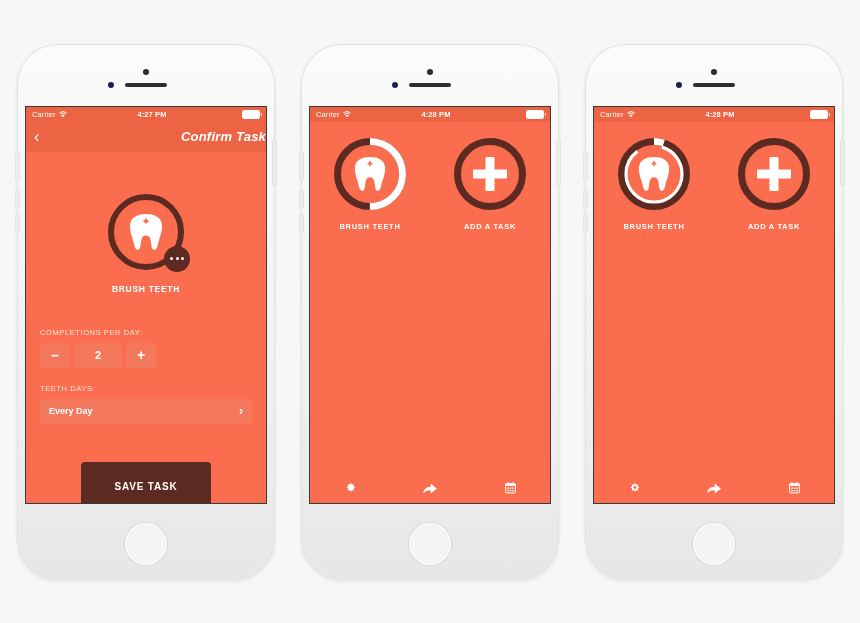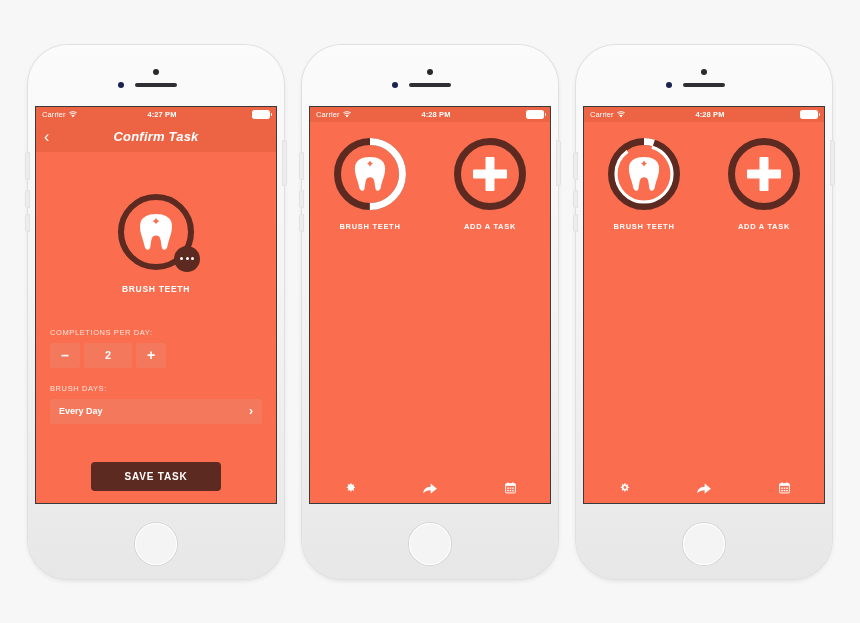--- a/index.html
+++ b/index.html
@@ -13,21 +13,21 @@
     overflow: hidden;
     font-family: "Liberation Sans", sans-serif;
     position: relative;
   }
   .stage {
     position: absolute;
     inset: 0;
     display: flex;
     justify-content: center;
     align-items: center;
-    gap: 18px;
+    gap: 28px;
   }
 
   
   .phone {
     position: relative;
     width: 256px;
     height: 534px;
     border-radius: 40px;
     background: linear-gradient(180deg, #fbfbfb 0%, #f2f2f2 55%, #e7e7e7 100%);
     box-shadow:
@@ -153,21 +153,21 @@
   .nav-back {
     position: absolute;
     left: 8px;
     color: #ffffff;
     font-size: 16px;
     line-height: 1;
     font-weight: 300;
   }
   .nav-title {
     flex: 1;
-    text-align: center;
+    text-align: right;
     color: #ffffff;
     font-size: 13px;
     font-weight: bold;
     font-style: italic;
     letter-spacing: 0.2px;
   }
 
   
   .hero {
     padding-top: 42px;
@@ -274,21 +274,21 @@
     margin-top: 38px;
     display: flex;
     justify-content: center;
   }
   .save-btn {
     background: #5c2a20;
     color: #ffffff;
     font-size: 10px;
     font-weight: bold;
     letter-spacing: 0.8px;
-    padding: 9px 34px;
+    padding: 19px 34px;
     border-radius: 4px;
   }
 
   
   .grid {
     display: flex;
     padding: 16px 0 0 0;
     justify-content: space-around;
   }
   .grid-item {
@@ -391,21 +391,21 @@
       <div class="form">
         <div class="field-label">COMPLETIONS PER DAY:</div>
         <div class="stepper">
           <div class="step-btn">–</div>
           <div class="step-val">2</div>
           <div class="step-btn">+</div>
         </div>
 
         <div class="spacer"></div>
 
-        <div class="field-label">BRUSH DAYS:</div>
+        <div class="field-label">TEETH DAYS:</div>
         <div class="select-row">
           <span class="select-val">Every Day</span>
           <span class="select-chev">›</span>
         </div>
 
         <div class="save-wrap">
           <div class="save-btn">SAVE TASK</div>
         </div>
       </div>
 

